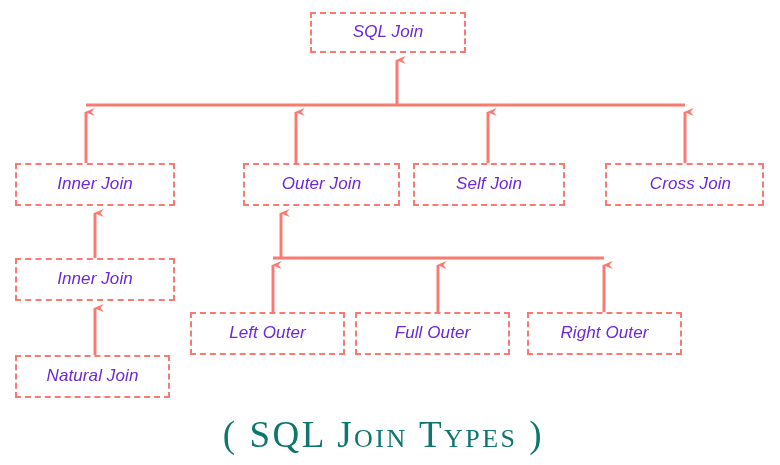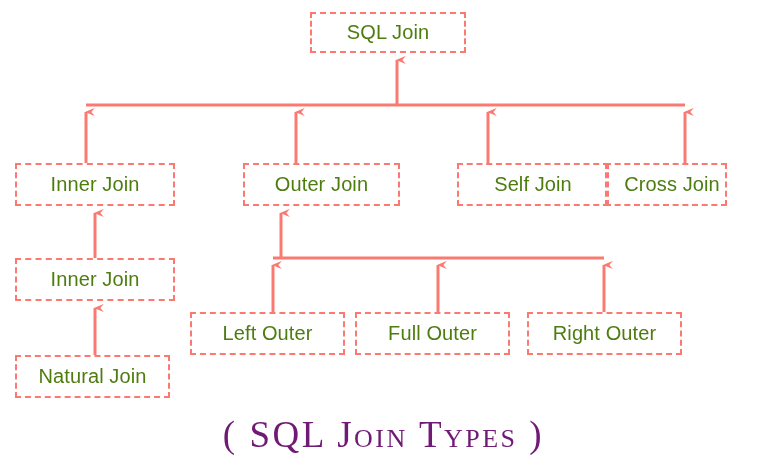--- a/index.html
+++ b/index.html
@@ -33,37 +33,38 @@
   
   .node {
     position: absolute;
     z-index: 2;
     box-sizing: border-box;
     border: 2px dashed #fa7a72;
     background: transparent;
     display: flex;
     align-items: center;
     justify-content: center;
-    color: #4d7c0f;
-    font-size: 20px;
+    color: #6d28d9;
+    font-size: 17px;
     font-weight: 400;
     letter-spacing: 0.1px;
     white-space: nowrap;
     line-height: 1;
     padding-bottom: 2px;
+    font-style: italic;
   }
 
   
   .node-root      { left: 310px; top: 12px;  width: 156px; height: 41px; }
 
   
   .node-inner     { left: 15px;  top: 163px; width: 160px; height: 43px; }
   .node-outer     { left: 215px; top: 163px; width: 157px; height: 43px; margin-left: 28px; }
-  .node-self      { left: 413px; top: 163px; width: 152px; height: 43px; margin-left: 44px; }
-  .node-cross     { left: 605px; top: 163px; width: 122px; height: 43px; padding-left: 12px; }
+  .node-self      { left: 413px; top: 163px; width: 152px; height: 43px; }
+  .node-cross     { left: 605px; top: 163px; width: 159px; height: 43px; padding-left: 12px; }
 
   
   .node-equi      { left: 15px;  top: 258px; width: 160px; height: 43px; }
   .node-natural   { left: 15px;  top: 355px; width: 155px; height: 43px; }
 
   
   .node-left      { left: 190px; top: 312px; width: 155px; height: 43px; }
   .node-full      { left: 355px; top: 312px; width: 155px; height: 43px; text-align: center; }
   .node-right     { left: 527px; top: 312px; width: 155px; height: 43px; }
 
@@ -72,21 +73,21 @@
     position: absolute;
     z-index: 2;
     left: 0;
     top: 413px;
     width: 767px;
     text-align: center;
     font-family: "Liberation Serif", "DejaVu Serif", serif;
     font-variant: small-caps;
     font-size: 37px;
     letter-spacing: 2.5px;
-    color: #701a75;
+    color: #0f766e;
     white-space: nowrap;
   }
 </style>
 </head>
 <body>
 
 <div id="canvas">
 
   <svg id="connectors" viewBox="0 0 780 465" width="780" height="465" xmlns="http://www.w3.org/2000/svg">
     <defs>

